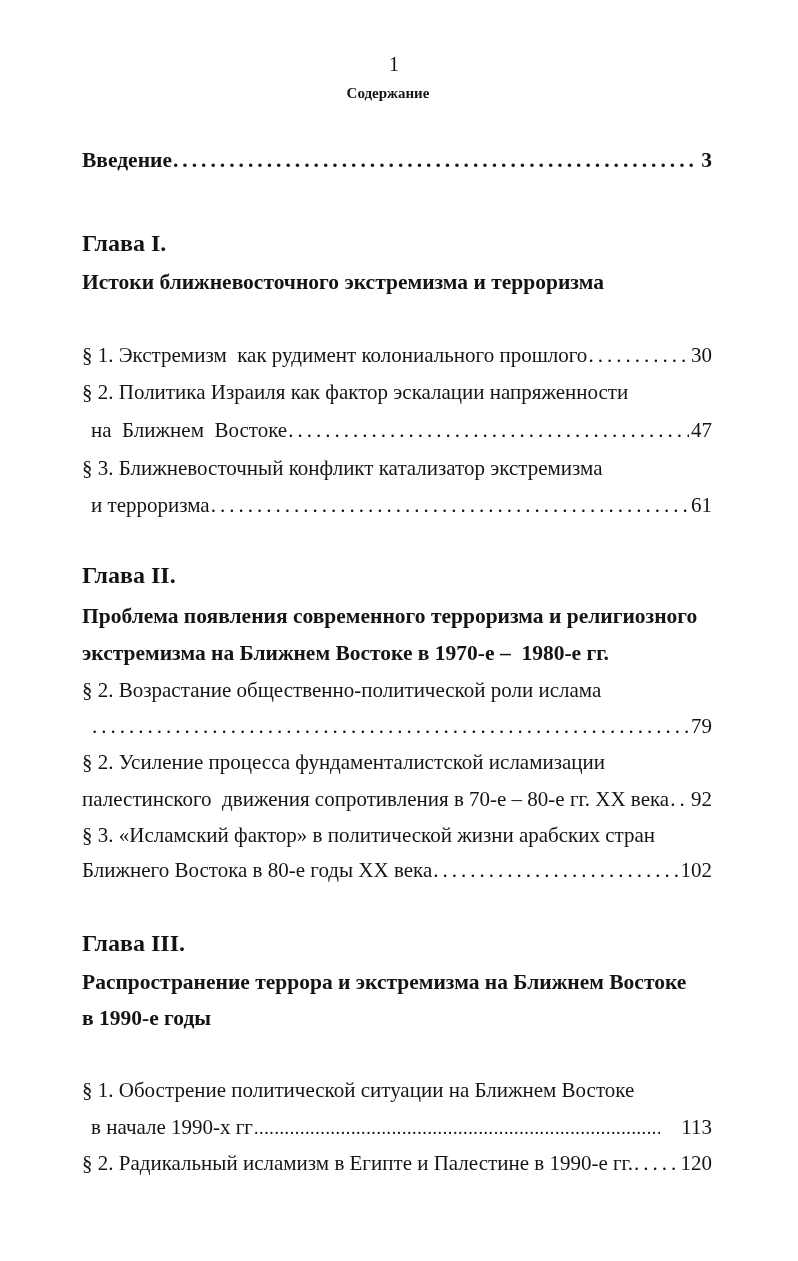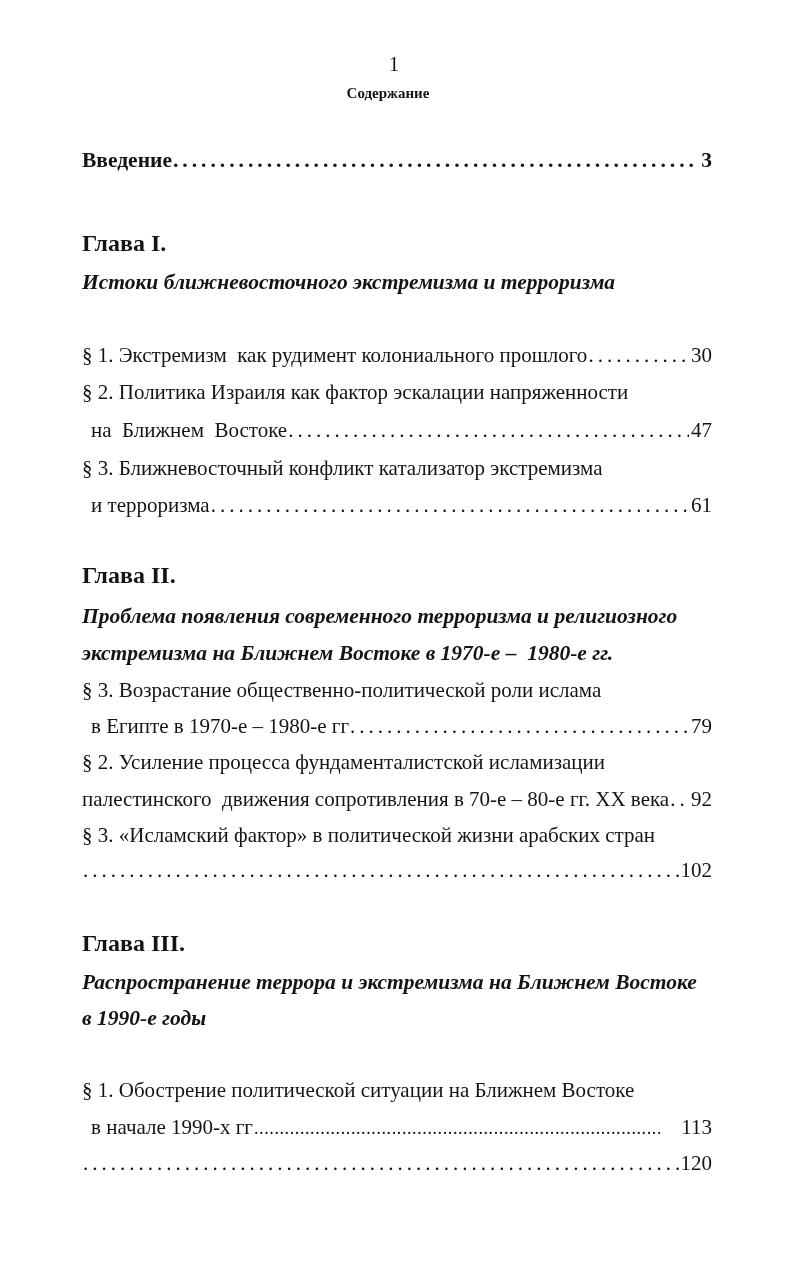--- a/index.html
+++ b/index.html
@@ -35,21 +35,21 @@
     right: 86px;
     display: flex;
     align-items: baseline;
     line-height: 1.15;
     font-size: 21px;
   }
   .toc-line .txt { white-space: pre; }
   .toc-line.indent { padding-left: 9px; }
   .toc-line.intro { font-weight: bold; font-size: 21.5px; }
   .toc-line.chapter-heading { font-weight: bold; font-size: 24px; }
-  .toc-line.chapter-title { font-weight: bold; font-size: 21.5px; font-style: italic; }
+  .toc-line.chapter-title { font-weight: bold; font-size: 21.5px; }
   .leader {
     flex: 1;
     overflow: hidden;
     white-space: nowrap;
     margin: 0 2px 0 1px;
   }
   .leader.dots { letter-spacing: 4px; }
   .leader.fine-dots { letter-spacing: 0.6px; font-size: 18px; }
   .pg { white-space: pre; }
   .toc-line.fine .pg { margin-left: 19px; }
@@ -96,39 +96,39 @@
       <div class="toc-line chapter-heading" style="top: 562px;">
         <span class="txt">Глава II.</span>
       </div>
       <div class="toc-line chapter-title" style="top: 604px;">
         <span class="txt">Проблема появления современного терроризма и религиозного</span>
       </div>
       <div class="toc-line chapter-title" style="top: 641px;">
         <span class="txt">экстремизма на Ближнем Востоке в 1970-е –  1980-е гг.</span>
       </div>
       <div class="toc-line entry" style="top: 678px;">
-        <span class="txt">§ 3. Возрастание общественно-политической роли ислама</span>
+        <span class="txt">§ 2. Возрастание общественно-политической роли ислама</span>
       </div>
       <div class="toc-line entry indent" style="top: 714px;">
-        <span class="txt">в Египте в 1970-е – 1980-е гг</span>
         <span class="leader dots">..........................................................................................</span>
         <span class="pg">79</span>
       </div>
       <div class="toc-line entry" style="top: 750px;">
         <span class="txt">§ 2. Усиление процесса фундаменталистской исламизации</span>
       </div>
       <div class="toc-line entry" style="top: 787px;">
         <span class="txt">палестинского  движения сопротивления в 70-е – 80-е гг. ХХ века</span>
         <span class="leader dots">..........................................................................................</span>
         <span class="pg">92</span>
       </div>
       <div class="toc-line entry" style="top: 823px;">
         <span class="txt">§ 3. «Исламский фактор» в политической жизни арабских стран</span>
       </div>
       <div class="toc-line entry" style="top: 858px;">
+        <span class="txt">Ближнего Востока в 80-е годы ХХ века</span>
         <span class="leader dots">..........................................................................................</span>
         <span class="pg">102</span>
       </div>
       <div class="toc-line chapter-heading" style="top: 930px;">
         <span class="txt">Глава III.</span>
       </div>
       <div class="toc-line chapter-title" style="top: 970px;">
         <span class="txt">Распространение террора и экстремизма на Ближнем Востоке</span>
       </div>
       <div class="toc-line chapter-title" style="top: 1006px;">
@@ -136,17 +136,18 @@
       </div>
       <div class="toc-line entry" style="top: 1078px;">
         <span class="txt">§ 1. Обострение политической ситуации на Ближнем Востоке</span>
       </div>
       <div class="toc-line entry indent fine" style="top: 1115px;">
         <span class="txt">в начале 1990-х гг</span>
         <span class="leader fine-dots">................................................................................................................................................................</span>
         <span class="pg">113</span>
       </div>
       <div class="toc-line entry" style="top: 1151px;">
+        <span class="txt">§ 2. Радикальный исламизм в Египте и Палестине в 1990-е гг.</span>
         <span class="leader dots">..........................................................................................</span>
         <span class="pg">120</span>
       </div>
     </div>
 </div>
 
 </body></html>

